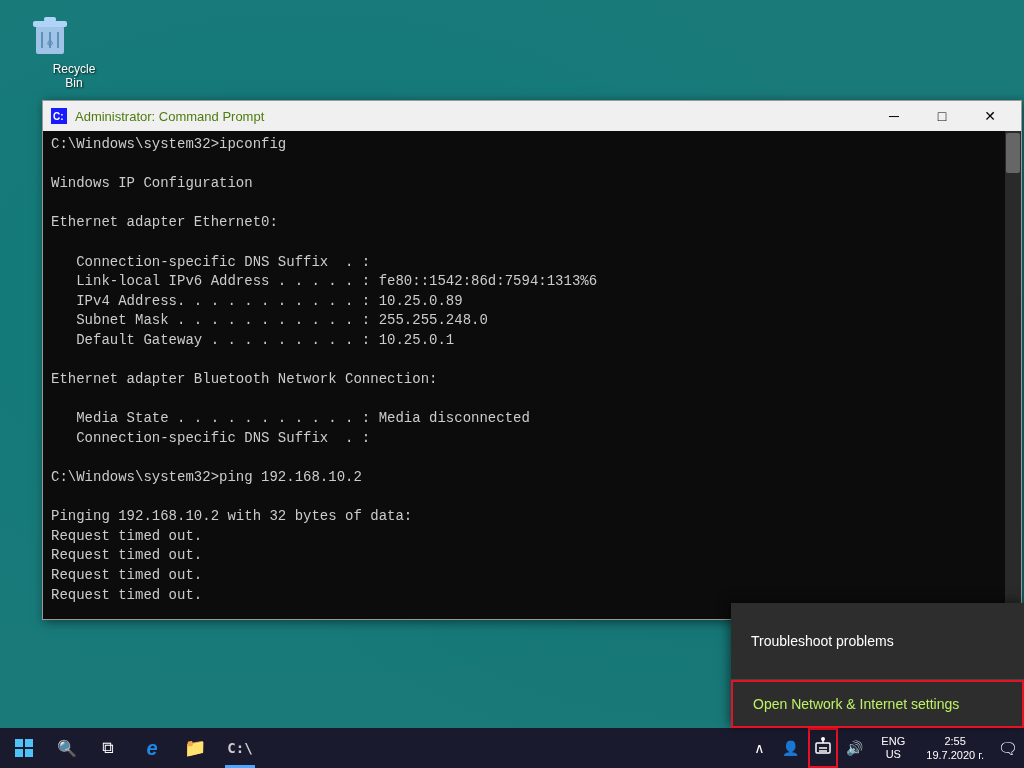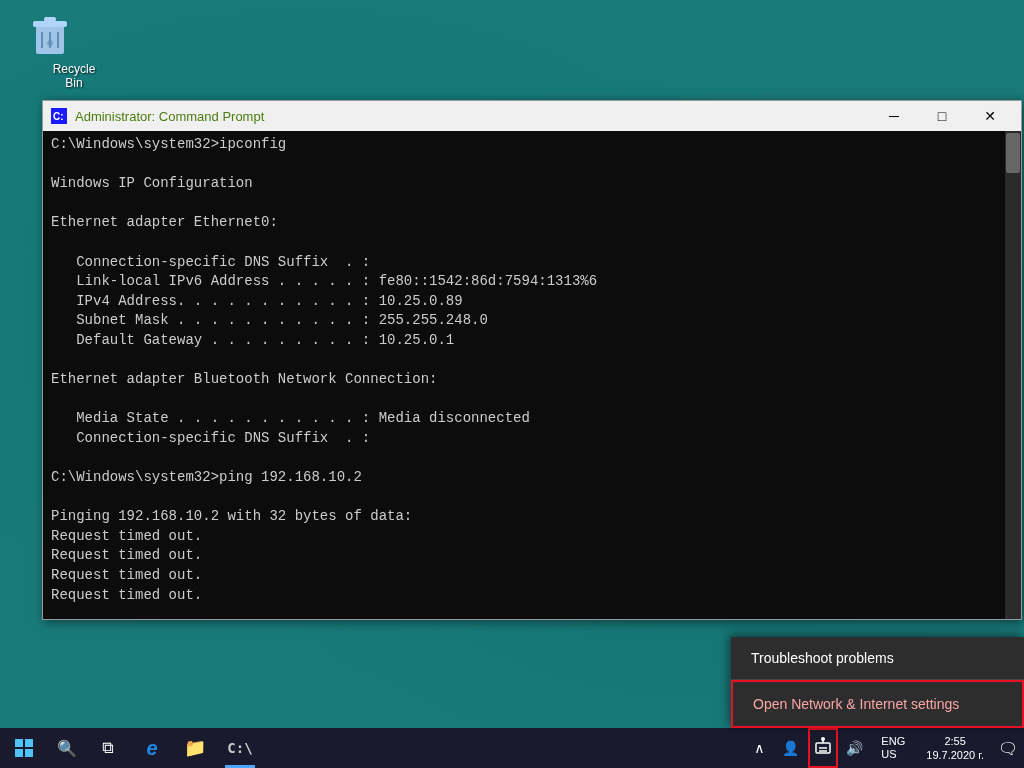--- a/index.html
+++ b/index.html
@@ -239,29 +239,29 @@
     .network-popup {
       position: absolute;
       bottom: 40px;
       right: 0;
       width: 293px;
       background: #2d2d2d;
       box-shadow: -2px -2px 10px rgba(0,0,0,0.5);
       z-index: 200;
     }
     .network-troubleshoot {
-      padding: 13px 20px;
+      padding: 30px 20px;
       color: #ffffff;
       font-size: 14px;
       cursor: pointer;
       border-bottom: 1px solid #444;
     }
     .network-open-settings {
       padding: 14px 20px;
-      color: #fca5a5;
+      color: #bef264;
       font-size: 14px;
       cursor: pointer;
       border: 2px solid #e81123;
       background: #2d2d2d;
     }
 
     
     .win-logo { 
       display: grid;
       grid-template-columns: 1fr 1fr;
@@ -407,21 +407,21 @@
             <line x1="5" y1="14" x2="13" y2="14" stroke="white" stroke-width="1.5"></line>
           </svg>
         </span>
       </div>
 
       <div class="tray-icon">
         <span style="font-size:14px;">🔊</span>
       </div>
 
       <div class="tray-icon" style="width:42px;">
-        <span style="font-size:11px; color:white; line-height:1.2; text-align:left; display:block;">ENG<br>US</span>
+        <span style="font-size:11px; color:white; line-height:1.2; text-align:center; display:block;">ENG<br>US</span>
       </div>
     </div>
 
     <div class="taskbar-clock">
       <span>2:55</span>
       <span>19.7.2020 г.</span>
     </div>
 
     <div class="taskbar-notification">
       <span>🗨</span>

